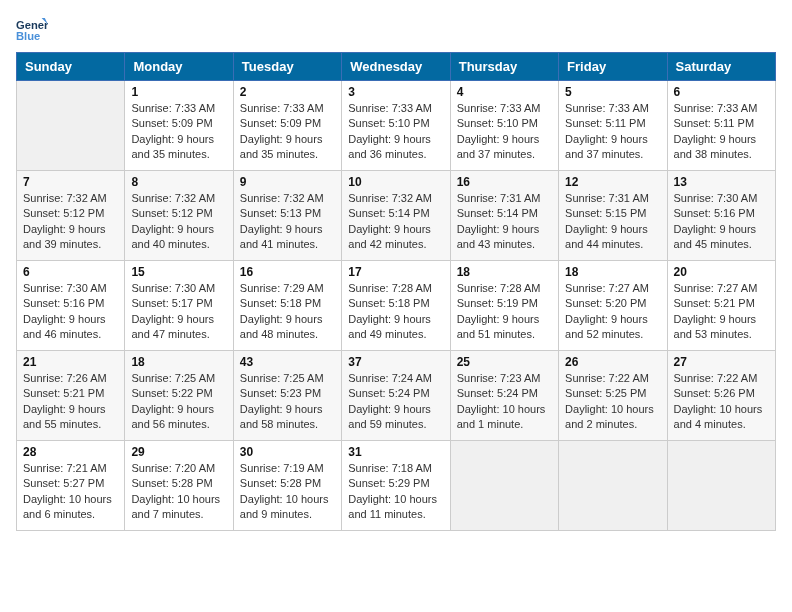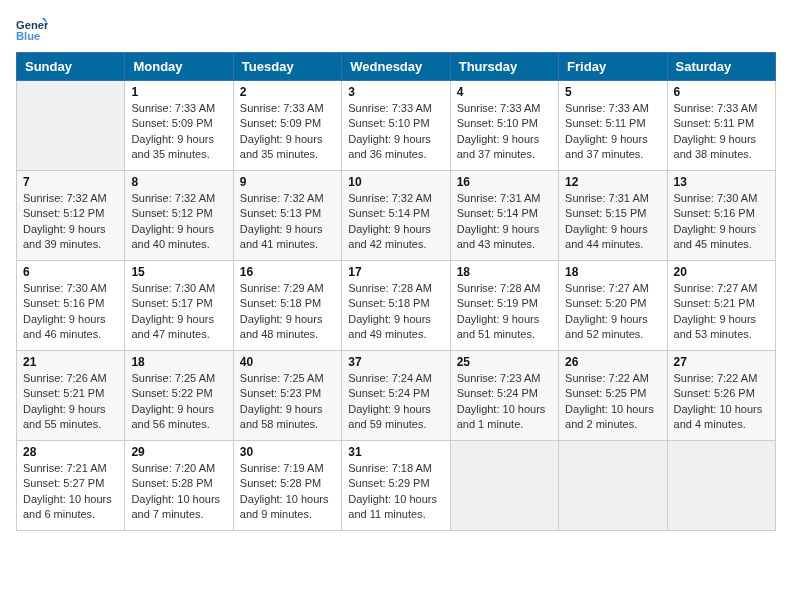--- a/index.html
+++ b/index.html
@@ -203,21 +203,21 @@
       <tr class="row-even">
         <td>
           <div class="day-number">21</div>
           <div class="day-info">Sunrise: 7:26 AM<br>Sunset: 5:21 PM<br>Daylight: 9 hours and 55 minutes.</div>
         </td>
         <td>
           <div class="day-number">18</div>
           <div class="day-info">Sunrise: 7:25 AM<br>Sunset: 5:22 PM<br>Daylight: 9 hours and 56 minutes.</div>
         </td>
         <td>
-          <div class="day-number">40</div>
+          <div class="day-number">43</div>
           <div class="day-info">Sunrise: 7:25 AM<br>Sunset: 5:23 PM<br>Daylight: 9 hours and 58 minutes.</div>
         </td>
         <td>
           <div class="day-number">37</div>
           <div class="day-info">Sunrise: 7:24 AM<br>Sunset: 5:24 PM<br>Daylight: 9 hours and 59 minutes.</div>
         </td>
         <td>
           <div class="day-number">25</div>
           <div class="day-info">Sunrise: 7:23 AM<br>Sunset: 5:24 PM<br>Daylight: 10 hours and 1 minute.</div>
         </td>

